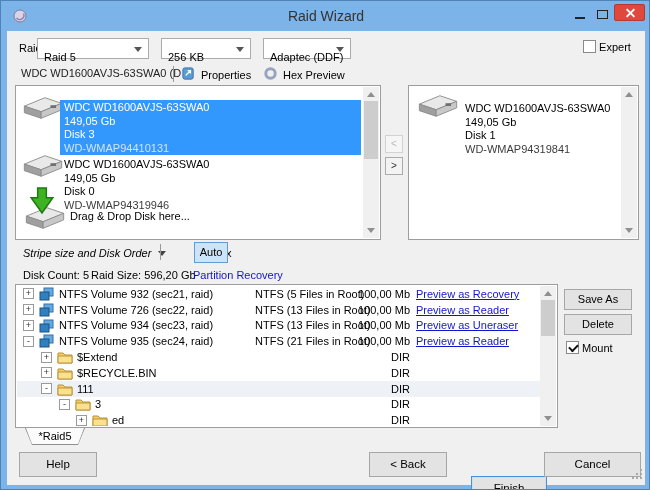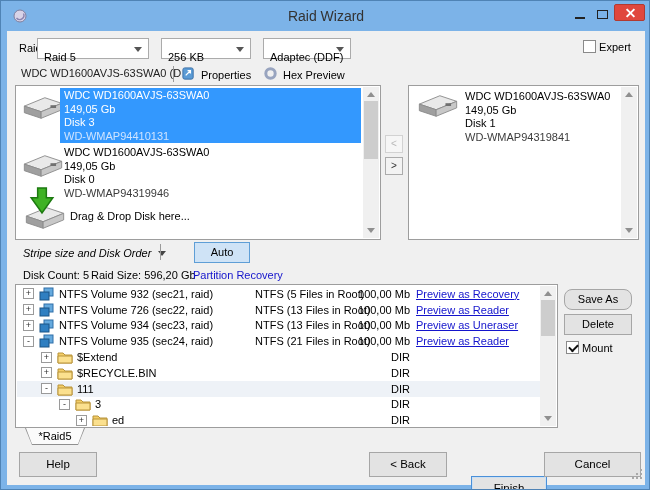--- a/index.html
+++ b/index.html
@@ -29,42 +29,42 @@
     border-left:2px solid #111;border-bottom:2px solid #111;transform:rotate(-45deg);}
   
   .disk-tab{position:absolute;left:14px;top:36px;height:18px;white-space:nowrap;color:#222;}
   .tsep{position:absolute;left:166px;top:35px;width:1px;height:16px;background:#9a9a9a;}
   .tool-btn{position:absolute;top:34px;height:19px;display:flex;align-items:center;gap:5px;white-space:nowrap;cursor:default;}
   
   .panel{position:absolute;background:#fff;border:1px solid #9d9d9d;}
   #src-panel{left:8px;top:54px;width:366px;height:155px;}
   #dst-panel{left:401px;top:54px;width:231px;height:155px;}
   .hdd{position:absolute;}
-  .disk-text{position:absolute;width:301px;}
+  .disk-text{position:absolute;width:301px;margin-top:12px;}
   .disk-text div{height:13.5px;line-height:13.5px;padding-left:4px;white-space:nowrap;overflow:hidden;}
   .disk-text.selected{background:#3398fe;color:#fff;padding-top:1px;height:55px;}
   .disk-text.selected .serial{color:#cfe4ff;}
   .disk-text .serial{color:#3c3c3c;}
   .dd-label{position:absolute;white-space:nowrap;}
   
   .vscroll{position:absolute;top:1px;bottom:1px;right:1px;width:16px;background:#f0f0f0;}
   .sarrow{position:absolute;left:4px;width:0;height:0;border-left:4px solid transparent;border-right:4px solid transparent;}
   .sarrow.up{top:5px;border-bottom:5px solid #8f8f8f;}
   .sarrow.down{bottom:5px;border-top:5px solid #8f8f8f;}
   .sthumb{position:absolute;left:1px;width:14px;background:#cdcdcd;}
   
   .mv{position:absolute;left:378px;width:18px;height:18px;background:#f3f3f3;border:1px solid #ababab;
     text-align:center;line-height:16px;font-size:10px;color:#333;}
   .mv.disabled{color:#b9b9b9;border-color:#d2d2d2;background:#f6f6f6;}
   
   .stripe-btn{position:absolute;left:16px;top:212px;height:20px;display:flex;align-items:center;white-space:nowrap;cursor:default;font-style:italic;}
   .drop-arrow{display:inline-block;margin-left:7px;width:0;height:0;
     border-left:4px solid transparent;border-right:4px solid transparent;border-top:5px solid #444;}
   .osep{position:absolute;left:153px;top:213px;width:1px;height:16px;background:#9a9a9a;}
-  .auto-btn{position:absolute;left:187px;top:211px;width:56px;height:21px;background:#cfe3f6;border:1px solid #5e9ed6;
+  .auto-btn{position:absolute;left:187px;top:211px;width:34px;height:21px;background:#cfe3f6;border:1px solid #5e9ed6;
     text-align:center;line-height:19px;}
   .link{color:#1414cc;}
   
   #vol-table{left:8px;top:253px;width:543px;height:144px;}
   .rows{position:absolute;left:1px;top:1px;right:17px;bottom:1px;overflow:hidden;}
   .trow{position:relative;height:15.8px;display:flex;align-items:center;white-space:nowrap;}
   .trow.hl{background:#eef2f7;}
   .ind0{padding-left:6px;} .ind1{padding-left:24px;} .ind2{padding-left:42px;} .ind3{padding-left:59px;}
   .exp{flex:none;width:11px;height:11px;border:1px solid #9a9a9a;background:#fff;
     font-size:9px;line-height:9px;text-align:center;margin-right:5px;color:#333;}
@@ -358,21 +358,21 @@
         <span class="sarrow up"></span>
         <span class="sthumb" style="top:14px;height:36px;"></span>
         <span class="sarrow down"></span>
       </span>
     </div>
 
     <div class="sheet-tab">
       <div class="sheet-tab-inner">*Raid5</div>
     </div>
 
-    <span class="sbtn" style="top:258px;border-radius:8px;">Save As</span>
+    <span class="sbtn" style="top:258px;">Save As</span>
     <span class="sbtn" style="top:283px;">Delete</span>
     <span class="mount"><span class="cbx checked"></span> <span>Mount</span></span>
 
     <span class="wbtn" style="left:12px;width:78px;">Help</span>
     <span class="wbtn" style="left:362px;width:78px;">&lt; Back</span>
     <span class="wbtn focus" style="left:464px;width:76px;">Finish</span>
     <span class="wbtn" style="left:537px;width:97px;">Cancel</span>
 
     <span class="grip"></span>
   </div>

